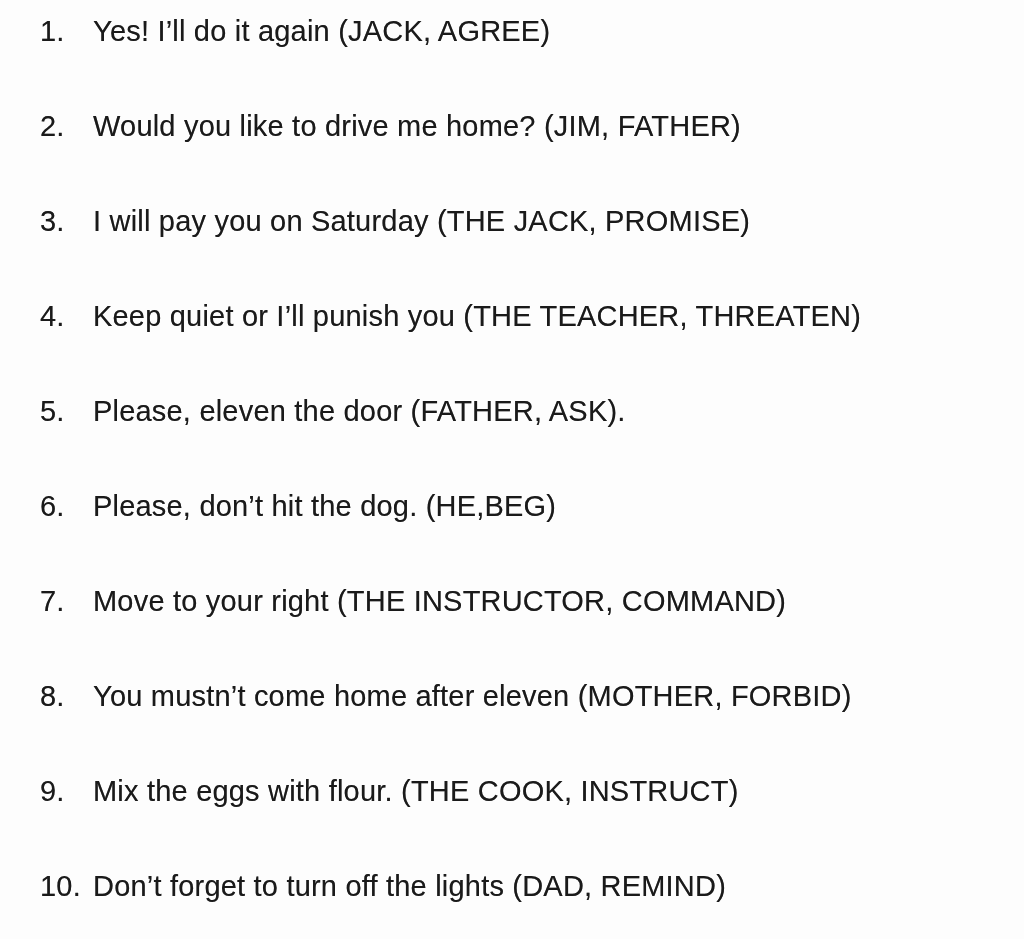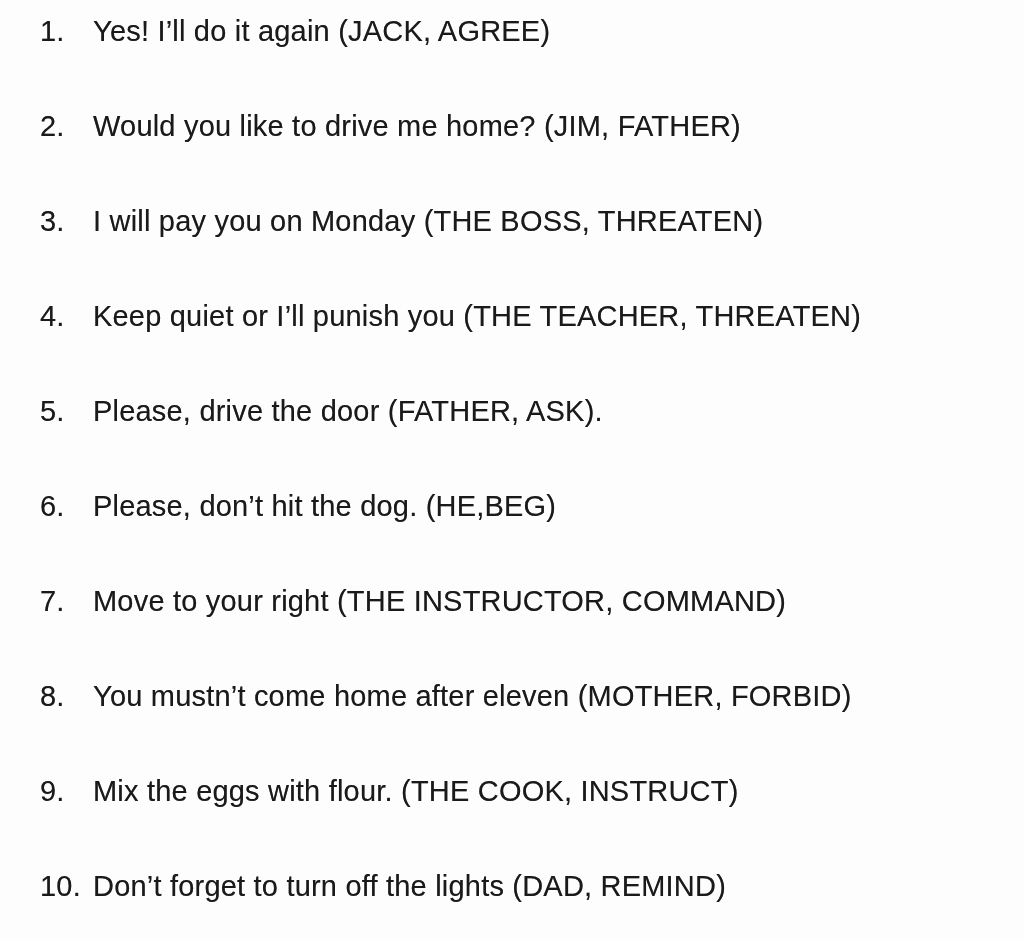--- a/index.html
+++ b/index.html
@@ -56,31 +56,31 @@
     <span class="content"><span>Yes! I’ll do it again </span><b>(JACK, AGREE)</b><span></span></span>
   </li>
 
   <li class="item">
     <span class="num">2.</span>
     <span class="content"><span>Would you like to drive me home? </span><b>(JIM, FATHER)</b><span></span></span>
   </li>
 
   <li class="item">
     <span class="num">3.</span>
-    <span class="content"><span>I will pay you on Monday </span><b>(THE BOSS, THREATEN)</b><span></span></span>
+    <span class="content"><span>I will pay you on Saturday </span><b>(THE JACK, PROMISE)</b><span></span></span>
   </li>
 
   <li class="item">
     <span class="num">4.</span>
     <span class="content"><span>Keep quiet or I’ll punish you </span><b>(THE TEACHER, THREATEN)</b><span></span></span>
   </li>
 
   <li class="item">
     <span class="num">5.</span>
-    <span class="content"><span>Please, drive the door </span><b>(FATHER, ASK)</b><span>.</span></span>
+    <span class="content"><span>Please, eleven the door </span><b>(FATHER, ASK)</b><span>.</span></span>
   </li>
 
   <li class="item">
     <span class="num">6.</span>
     <span class="content"><span>Please, don’t hit the dog. </span><b>(HE,BEG)</b><span></span></span>
   </li>
 
   <li class="item">
     <span class="num">7.</span>
     <span class="content"><span>Move to your right </span><b>(THE INSTRUCTOR, COMMAND)</b><span></span></span>

